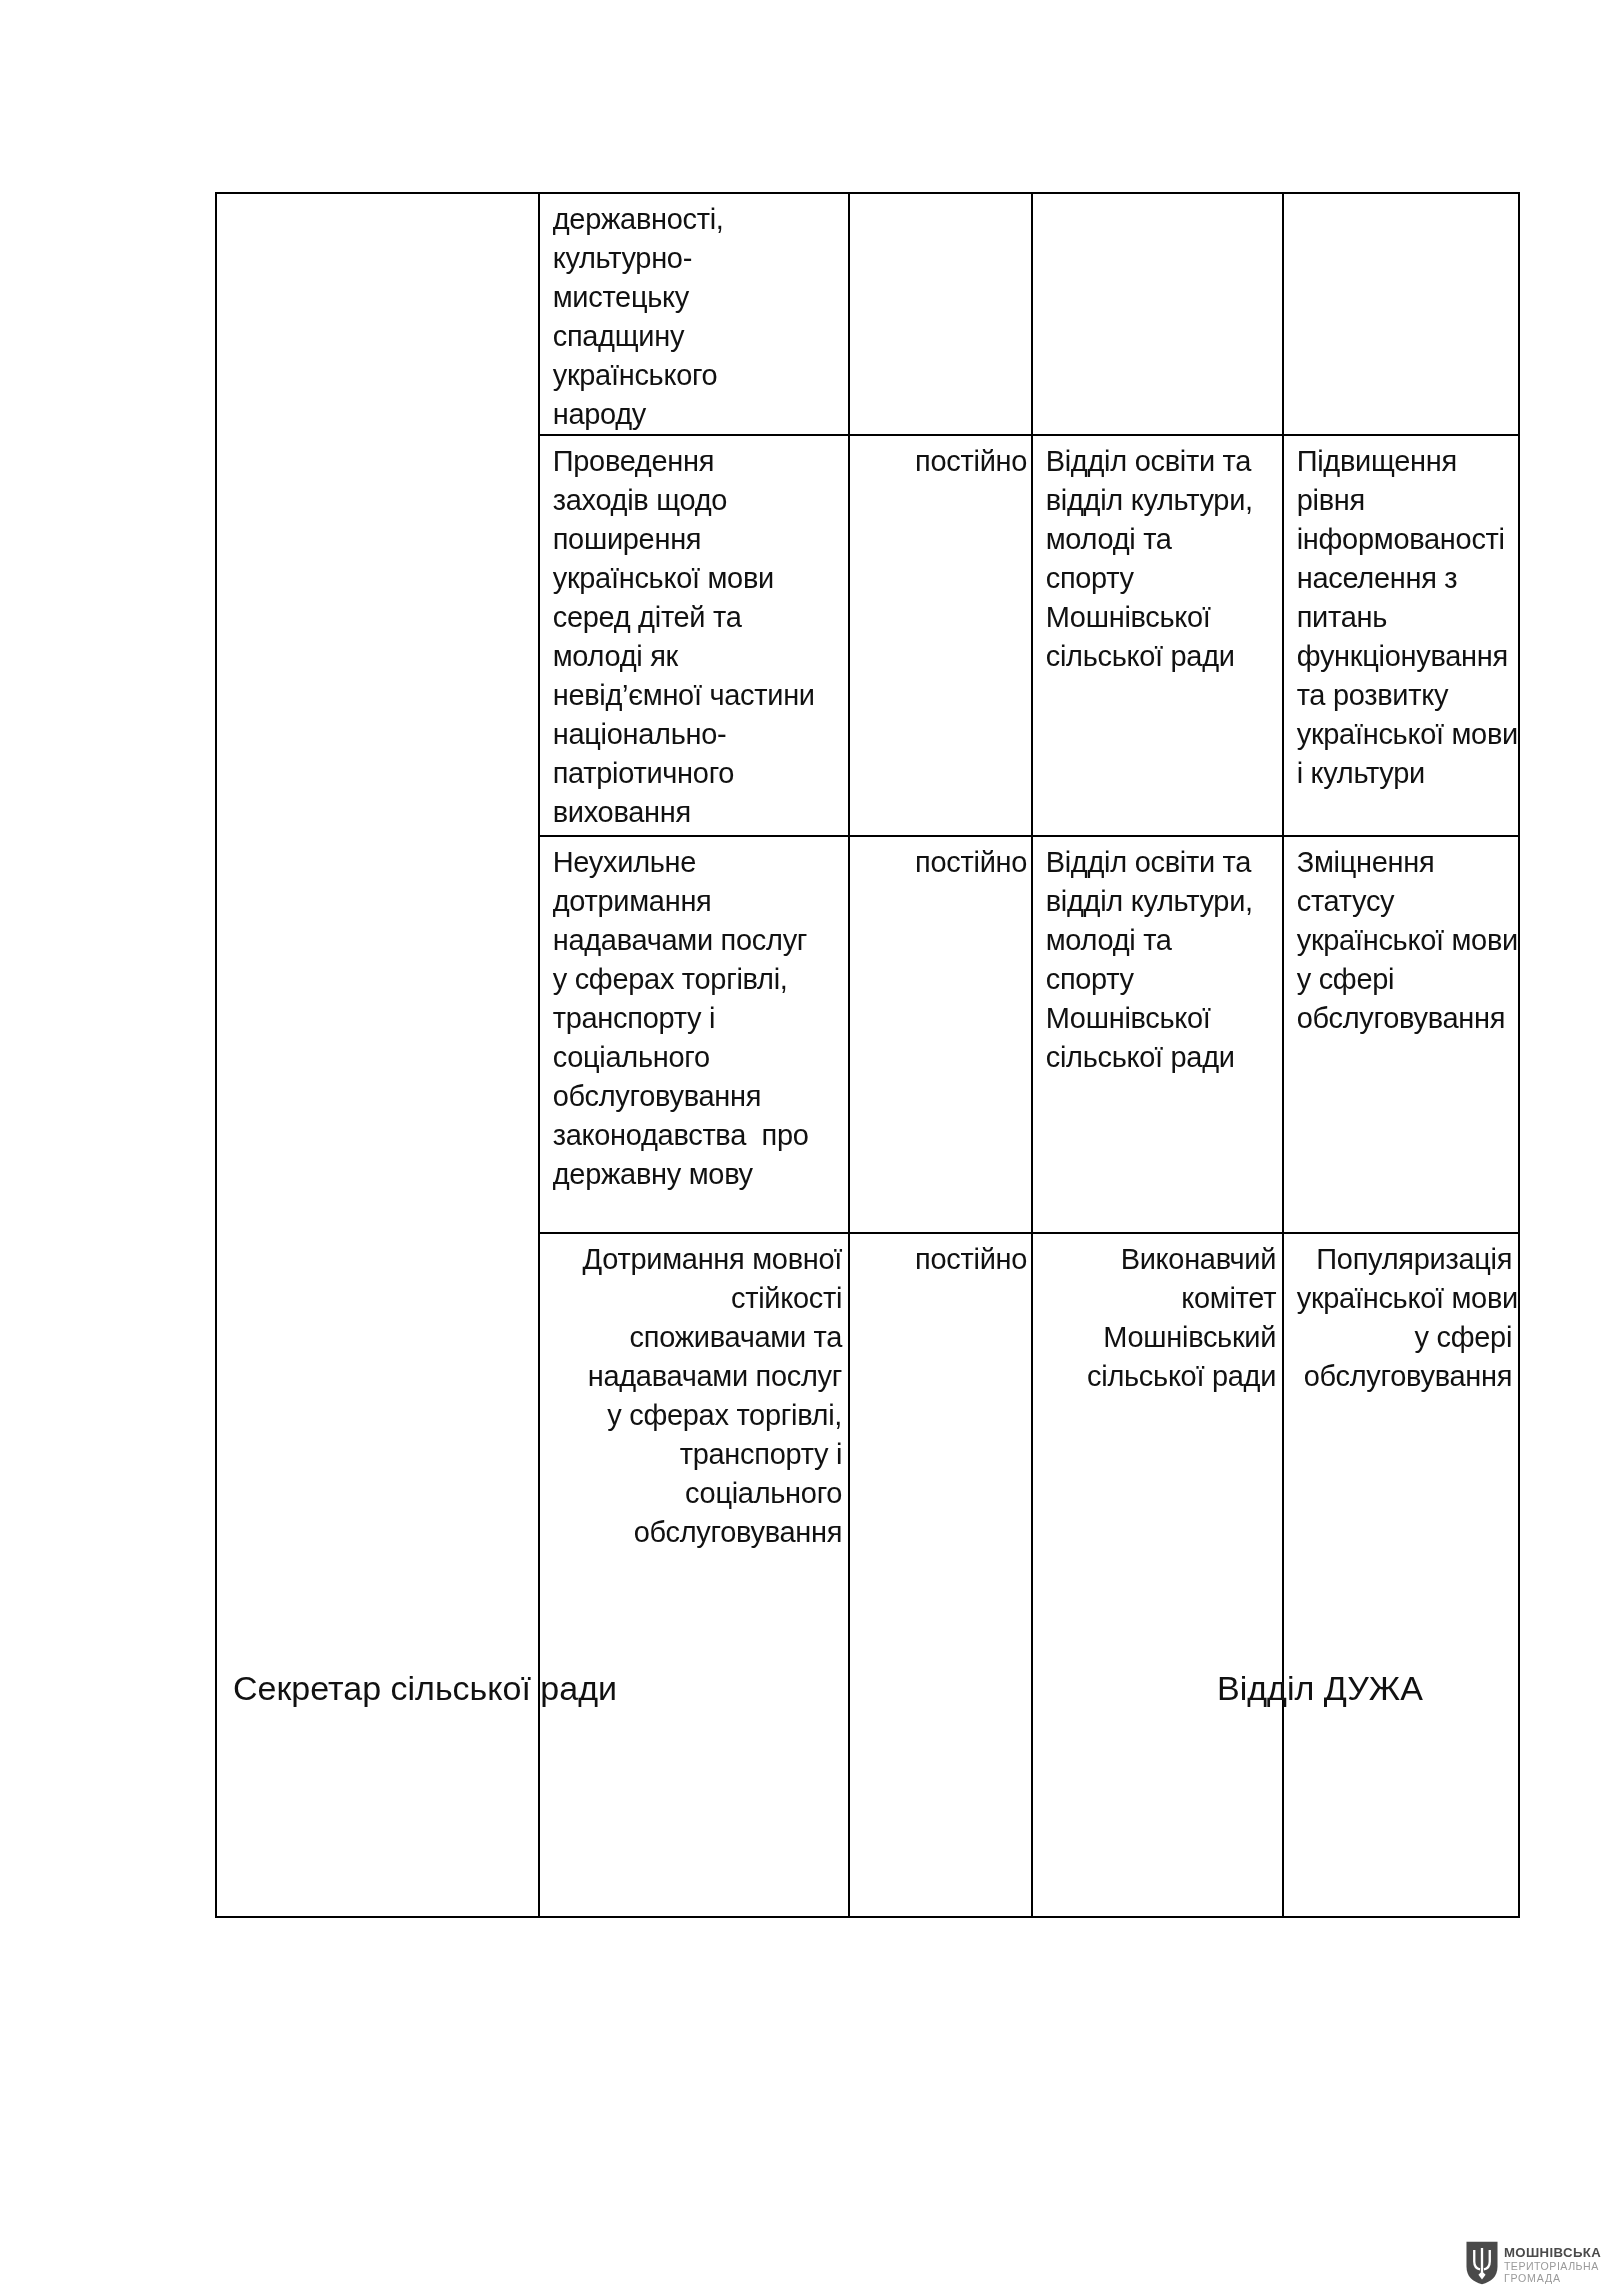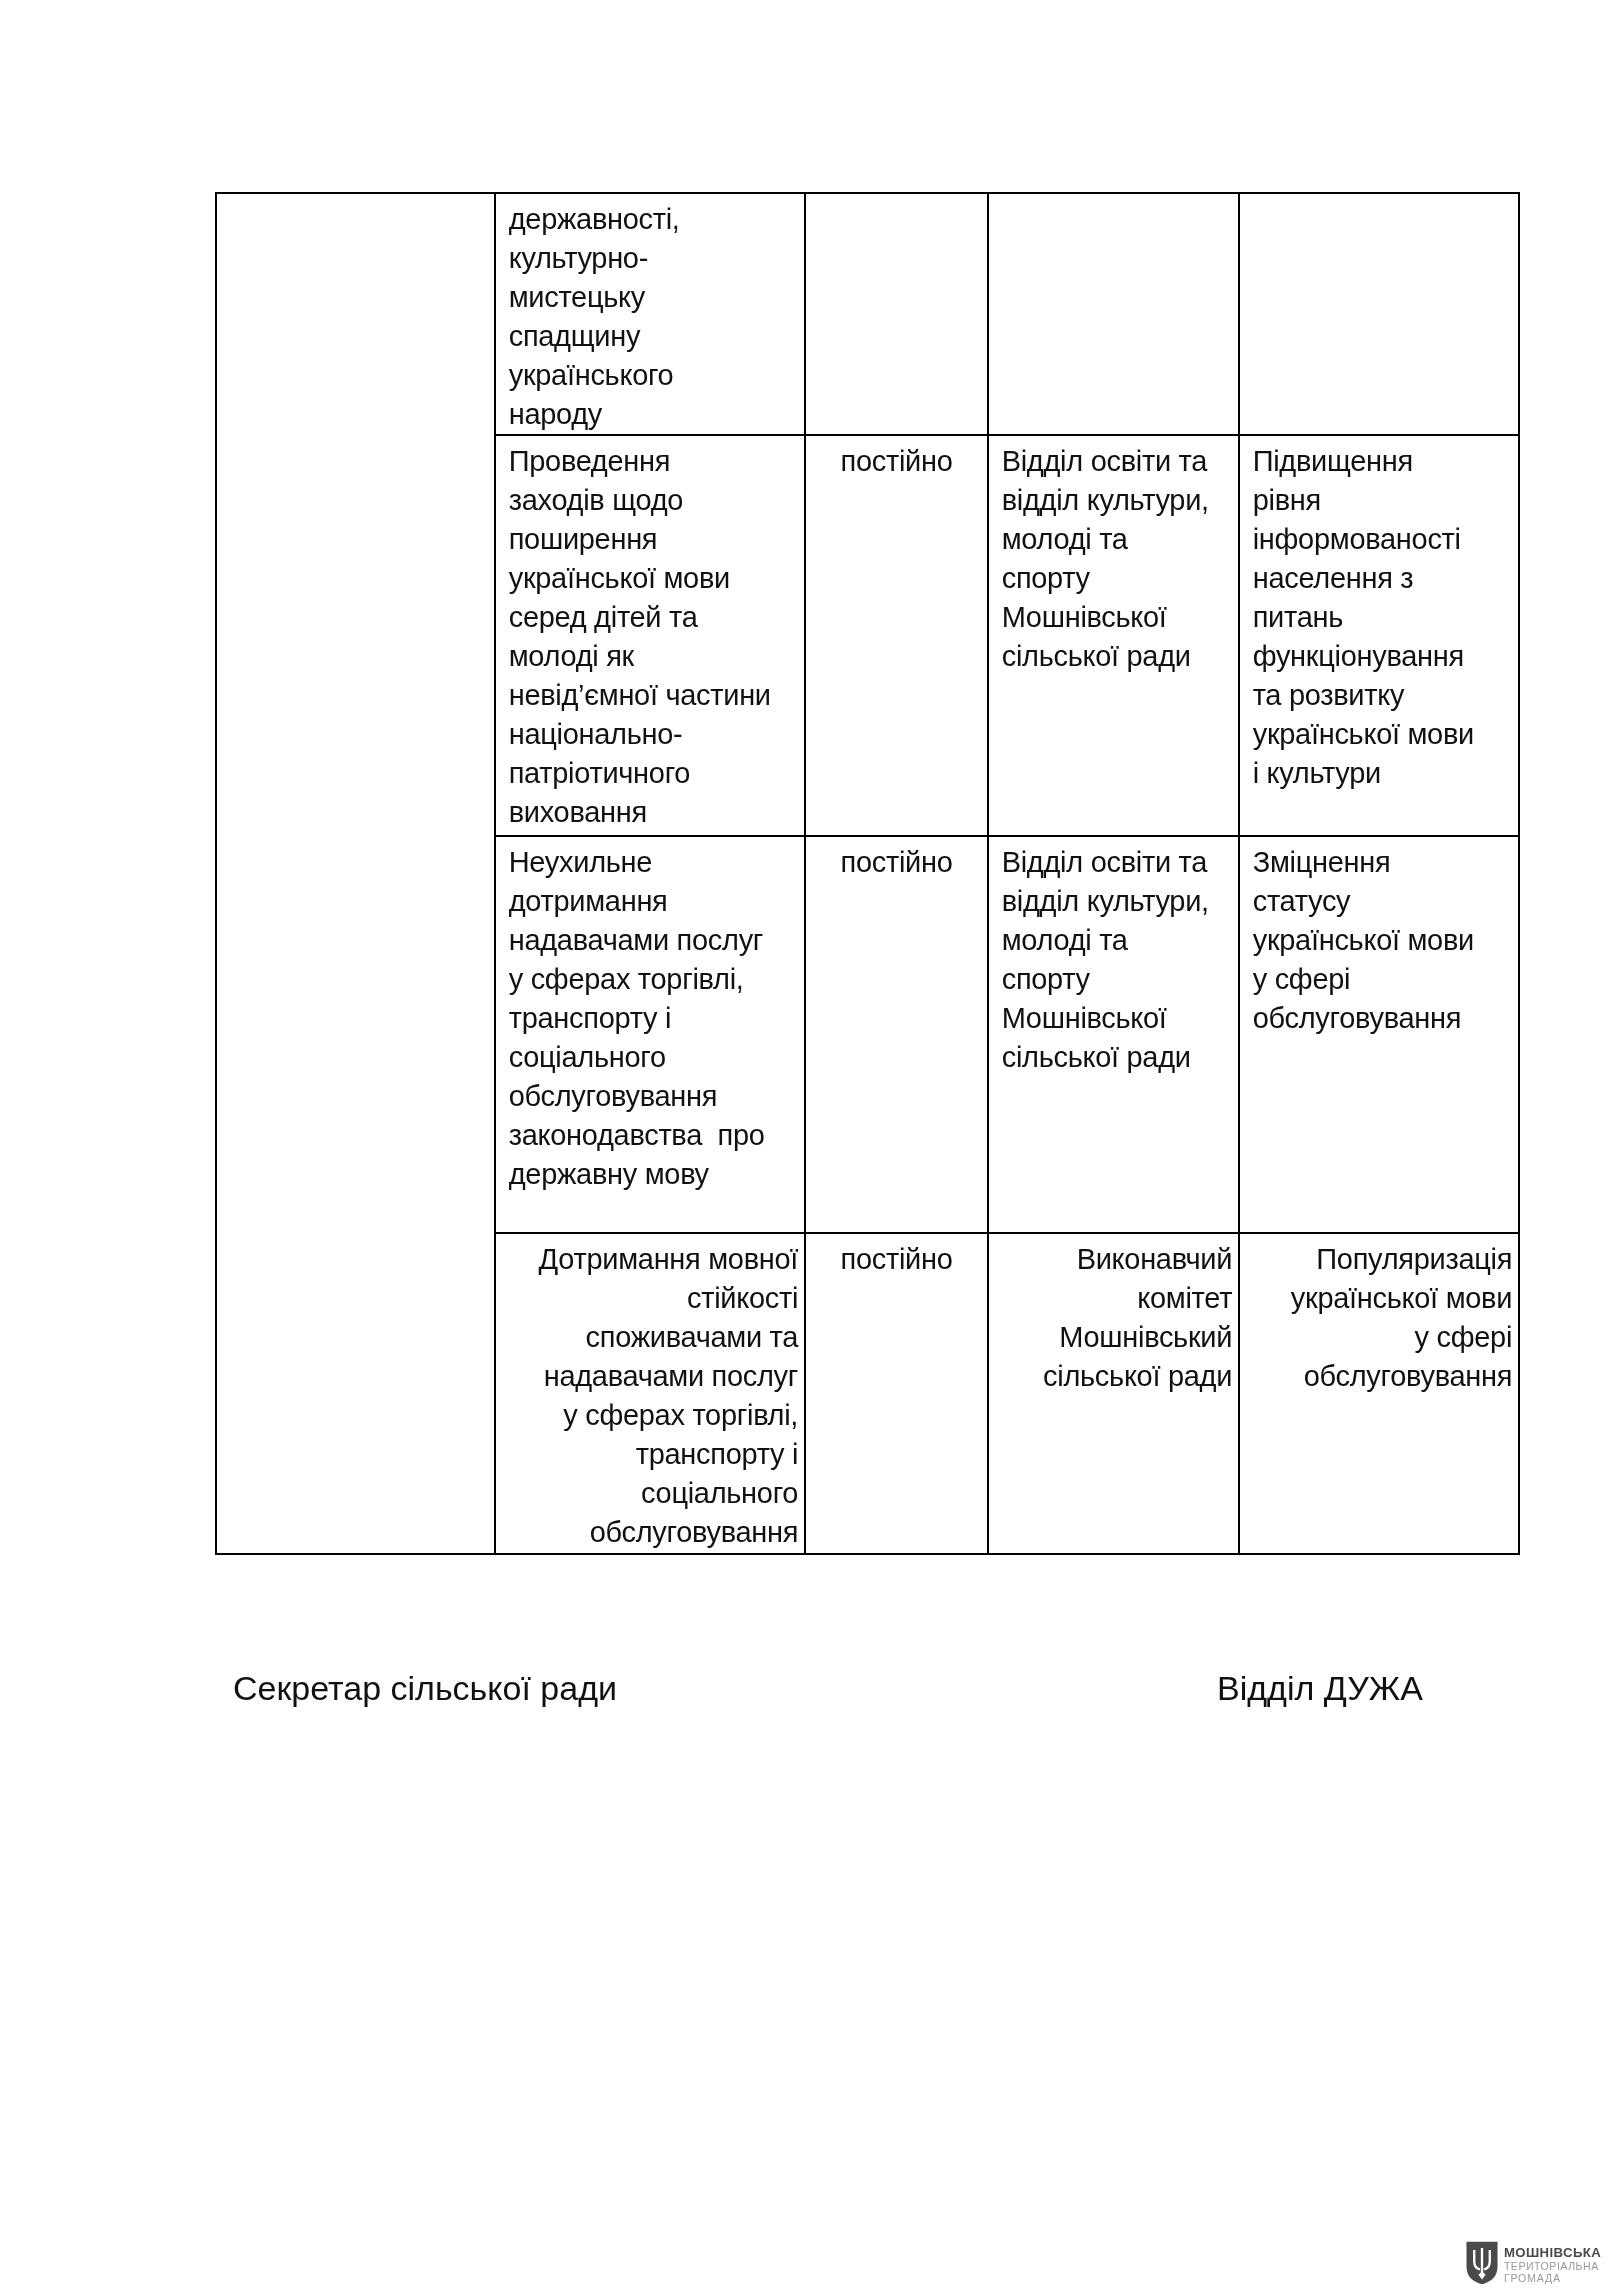--- a/index.html
+++ b/index.html
@@ -13,26 +13,27 @@
     font-family: "Liberation Sans", sans-serif;
     color: #111111;
   }
 
   
   .doc-table {
     position: absolute;
     left: 215px;
     top: 192px;
     width: 1305px;
-    height: 1363px;
+    height: 1726px;
     box-sizing: border-box;
     border: 2px solid #000000;
     display: grid;
     grid-template-columns: 279px 310px 183px 251px 1fr;
     grid-template-rows: 242px 401px 397px 1fr;
+    padding-left: 44px;
   }
   .cell {
     box-sizing: border-box;
     border-right: 2px solid #000000;
     border-bottom: 2px solid #000000;
     padding: 5.9px 5.9px 3.9px 12.7px;
     font-size: 29px;
     line-height: 39px;
     letter-spacing: -0.3px;
     white-space: pre;
@@ -40,21 +41,21 @@
     color: #111111;
   }
   .cell.last-col { border-right: none; }
   .cell.last-row { border-bottom: none; text-align: right; }
   .cell.merged {
     grid-column: 1;
     grid-row: 1 / span 4;
     border-bottom: none;
   }
   .cell.term {
-    text-align: center;
+    text-align: right;
     padding-left: 3.9px;
     padding-right: 3.9px;
   }
 
   
   .sig-title, .sig-name {
     position: absolute;
     top: 1667px;
     font-family: Liberation Sans, sans-serif;
     font-size: 34px;

